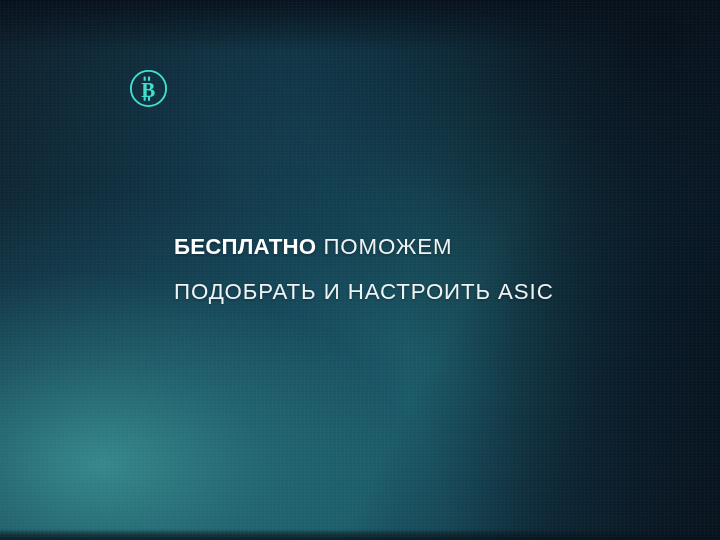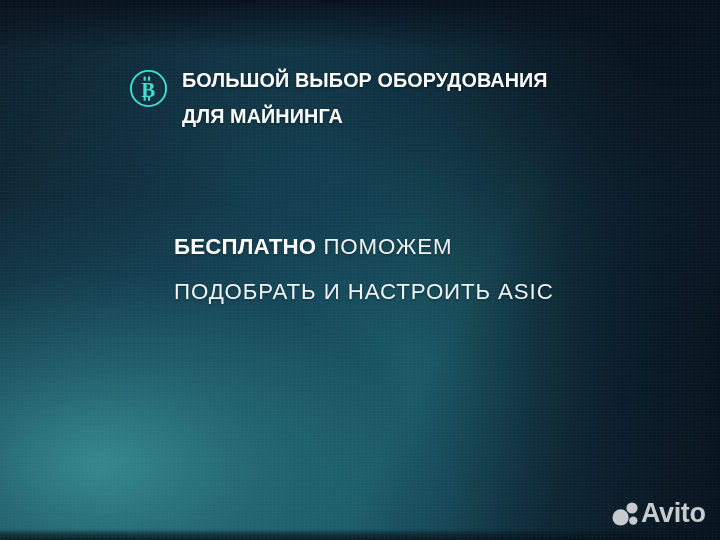--- a/index.html
+++ b/index.html
@@ -194,37 +194,23 @@
         <g fill="#3fe0d0">
           <rect x="15.6" y="8.4" width="2.1" height="4.4" rx="0.5"></rect>
           <rect x="20.0" y="8.4" width="2.1" height="4.4" rx="0.5"></rect>
           <rect x="15.6" y="28.4" width="2.1" height="4.4" rx="0.5"></rect>
           <rect x="20.0" y="28.4" width="2.1" height="4.4" rx="0.5"></rect>
         </g>
         <text x="20.3" y="28.9" fill="#3fe0d0" font-family="'Liberation Serif', serif" font-size="21" font-weight="700" text-anchor="middle">B</text>
       </svg>
     </div>
 
-    <div class="top-lines">
-      <div class="headline-top">БОЛЬШОЙ ВЫБОР ОБОРУДОВАНИЯ</div>
-      <div class="headline-top">ДЛЯ МАЙНИНГА</div>
-    </div>
   </div>
 
   <div class="main-block">
     <div class="main-line">
       <span class="wt-bold">БЕСПЛАТНО</span><span>&nbsp;</span><span class="wt-light">ПОМОЖЕМ</span>
     </div>
     <div class="main-line wt-light">ПОДОБРАТЬ И НАСТРОИТЬ ASIC</div>
   </div>
 
-  <div class="avito-logo">
-    <div class="avito-dots">
-      <svg width="28" height="26" viewBox="0 0 28 26" aria-hidden="true">
-        <circle cx="9.6" cy="16.4" r="8.1" fill="#c6cbd0"></circle>
-        <circle cx="21.0" cy="7.0" r="5.6" fill="#c6cbd0"></circle>
-        <circle cx="22.3" cy="19.6" r="4.2" fill="#c6cbd0"></circle>
-      </svg>
-    </div>
-    <div class="avito-word">Avito</div>
-  </div>
 
 </div>
 
 </body></html>

